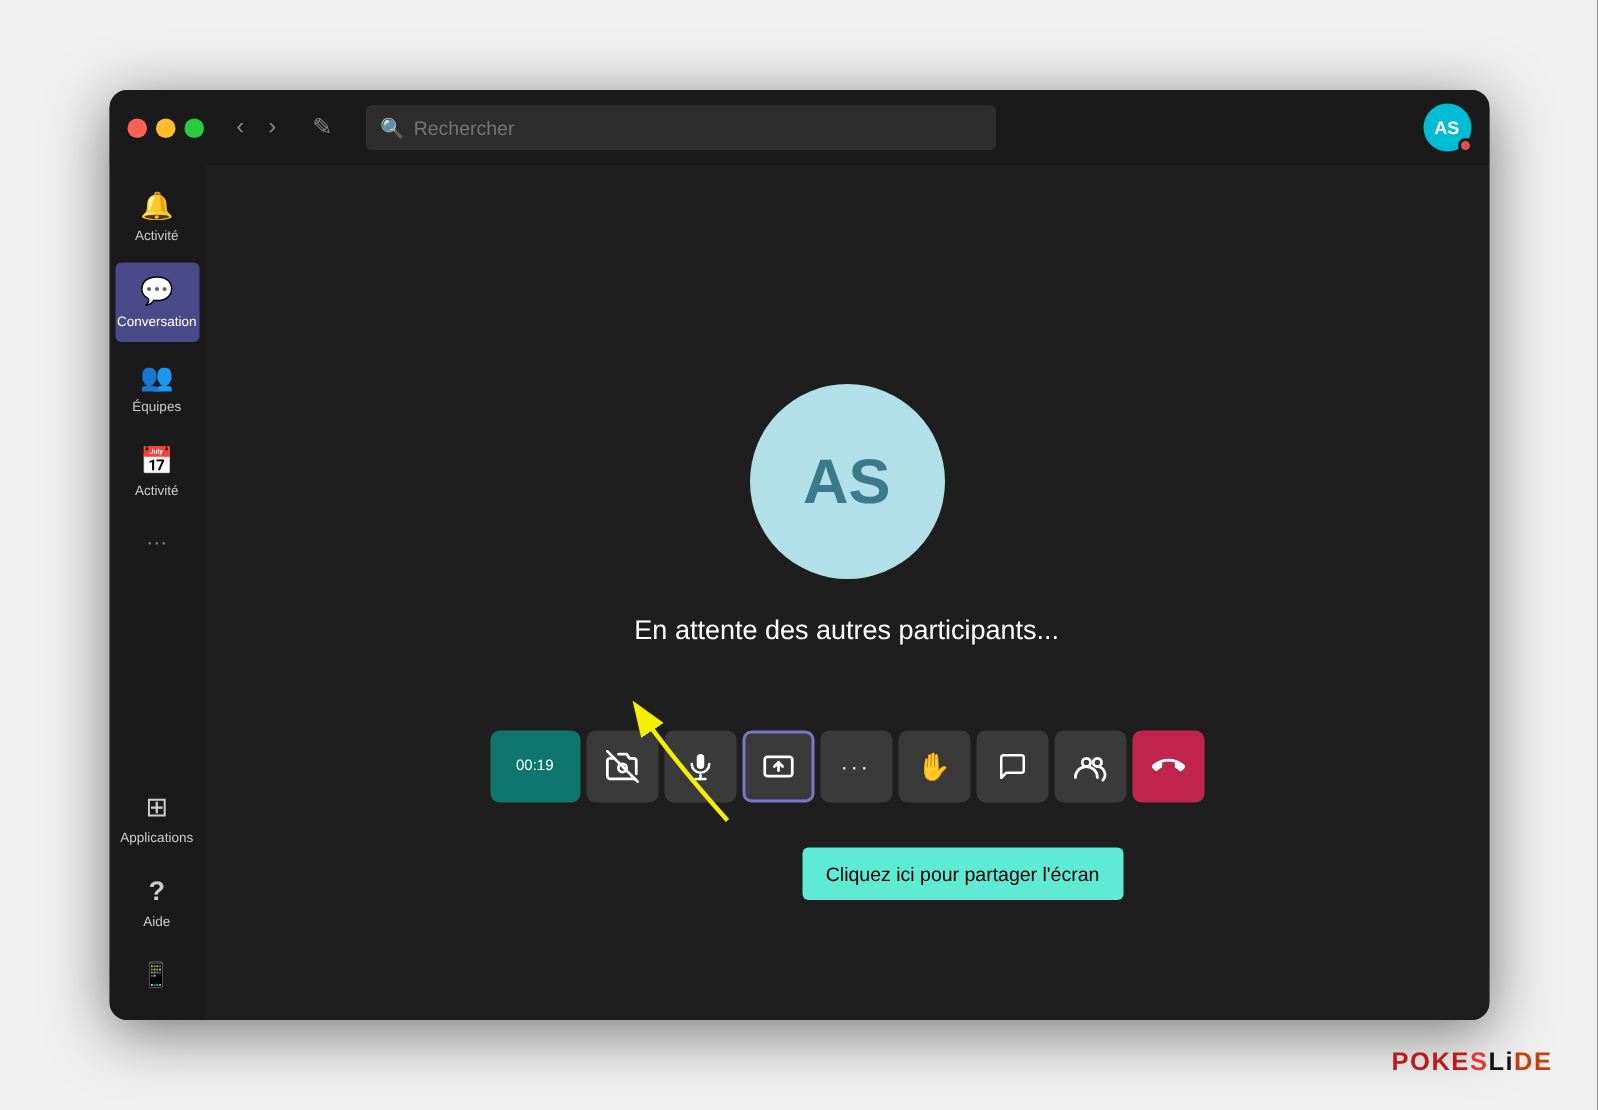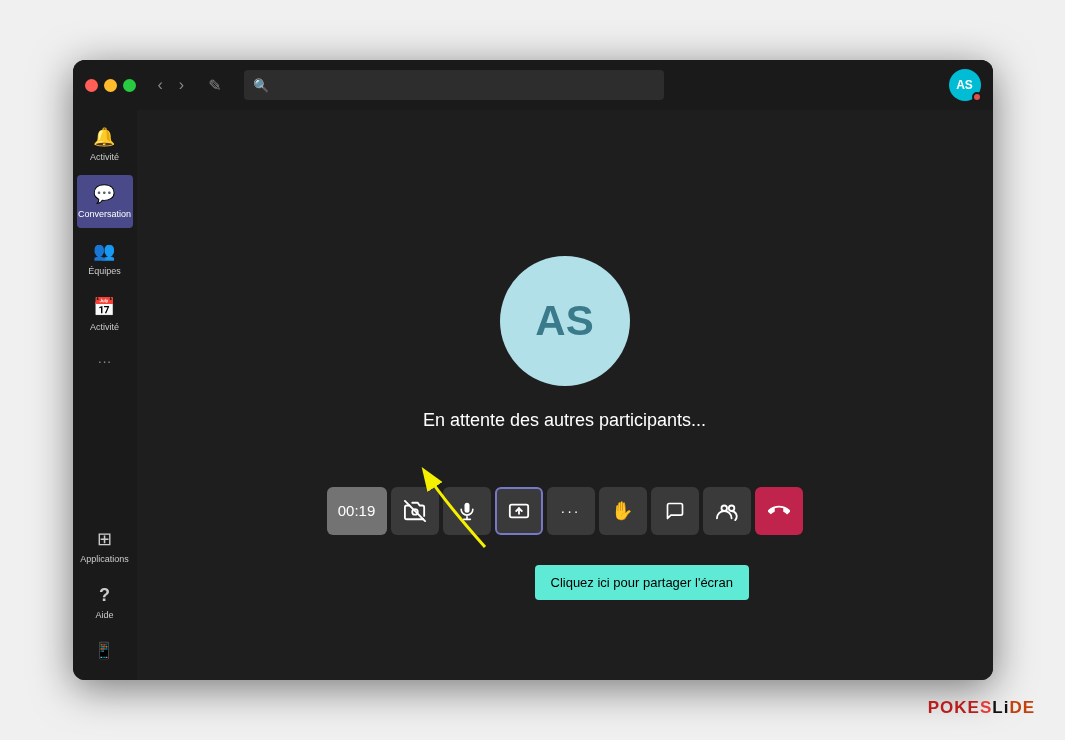--- a/index.html
+++ b/index.html
@@ -236,23 +236,23 @@
       color: white;
       font-size: 18px;
       display: flex;
       align-items: center;
       justify-content: center;
       cursor: pointer;
     }
 
     .ctrl-btn.timer {
       width: 60px;
-      font-size: 15px;
+      font-size: 10px;
       font-weight: 500;
-      background: #737373;
+      background: #0f766e;
       color: white;
     }
 
     .ctrl-btn.share-screen {
       background: #3a3a3a;
       border: 2px solid #7878c8;
     }
 
     .ctrl-btn.end-call {
       background: #c0244d;
@@ -271,20 +271,21 @@
       <div class="traffic-light tl-yellow"></div>
       <div class="traffic-light tl-green"></div>
     </div>
     <div class="nav-buttons">
       <button class="nav-btn">‹</button>
       <button class="nav-btn">›</button>
     </div>
     <button class="compose-btn">✎</button>
     <div class="search-bar">
       <span class="search-icon-char">🔍</span>
+      <input type="text" placeholder="Rechercher" style="">
     </div>
     <div class="user-avatar-top">
       <span>AS</span>
       <div class="avatar-status-dot"></div>
     </div>
   </div>
 
   <div class="main-area">
 
     <div class="sidebar">

